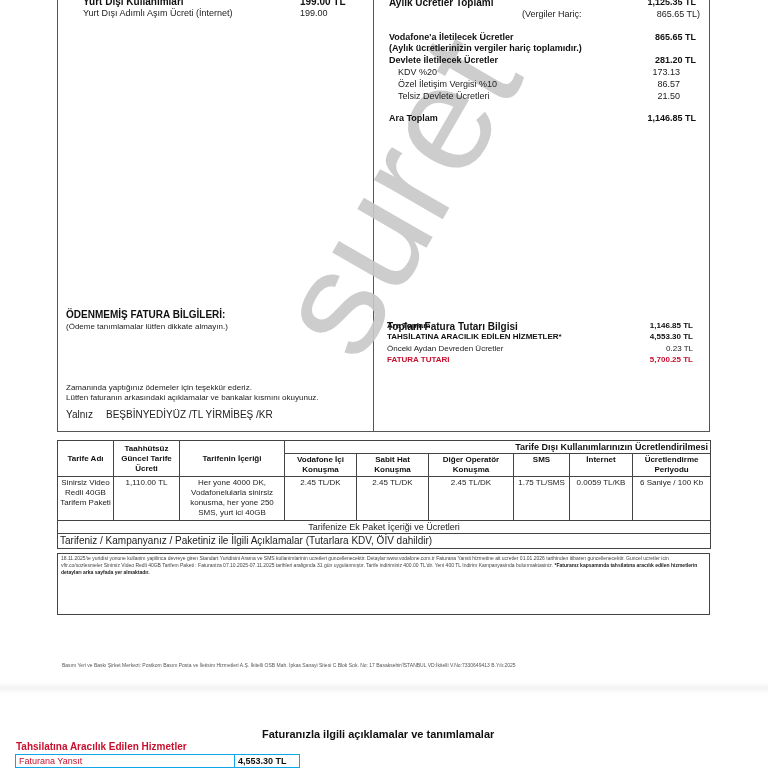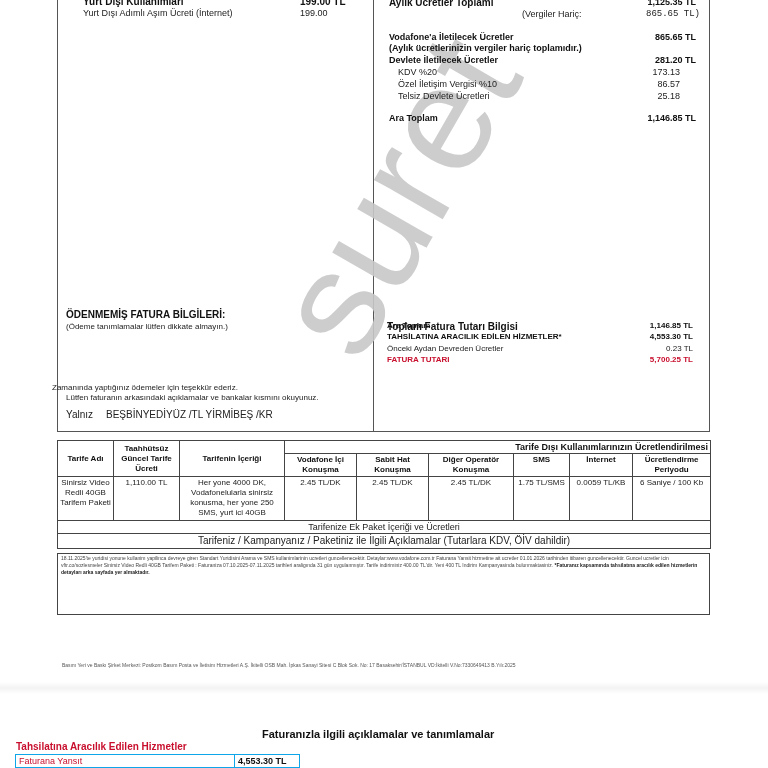--- a/index.html
+++ b/index.html
@@ -29,42 +29,42 @@
 
 <div class="watermark">suret</div>
 
 <div class="t b" style="left:83px; top:-4px; font-size:10px;">Yurt Dışı Kullanımları</div>
 <div class="t b" style="left:300px; top:-4px; font-size:10px;">199.00 TL</div>
 <div class="t" style="left:83px; top:8px;">Yurt Dışı Adımlı Aşım Ücreti (İnternet)</div>
 <div class="t" style="left:300px; top:8px;">199.00</div>
 
 <div class="t b" style="left:66px; top:309px; font-size:10px;">ÖDENMEMİŞ FATURA BİLGİLERİ:</div>
 <div class="t" style="left:66px; top:321px; font-size:8px;">(Ödeme tanımlamalar lütfen dikkate almayın.)</div>
-<div class="t" style="left:52px; top:383px; font-size:8px; line-height:10px;">Zamanında yaptığınız ödemeler için teşekkür ederiz.</div>
+<div class="t" style="left:66px; top:383px; font-size:8px; line-height:10px;">Zamanında yaptığınız ödemeler için teşekkür ederiz.</div>
 <div class="t" style="left:66px; top:393px; font-size:8px; line-height:10px;">Lütfen faturanın arkasındaki açıklamalar ve bankalar kısmını okuyunuz.</div>
 <div class="t" style="left:66px; top:409px; font-size:10px;">Yalnız</div>
 <div class="t" style="left:106px; top:409px; font-size:10px;">BEŞBİNYEDİYÜZ /TL YİRMİBEŞ /KR</div>
 
 <div class="t b" style="left:389px; top:-3px; font-size:10px;">Aylık Ücretler Toplamı</div>
 <div class="t b r" style="left:590px; top:-3px; width:106px;">1,125.35 TL</div>
 <div class="t" style="left:522px; top:9px;">(Vergiler Hariç:</div>
-<div class="t r" style="left:590px; top:9px; width:110px;font-family:Liberation Mono, monospace;">865.65  TL)</div>
+<div class="t r" style="left:590px; top:9px; width:110px;">865.65  TL)</div>
 
 <div class="t b" style="left:389px; top:32px;">Vodafone'a İletilecek Ücretler</div>
 <div class="t b r" style="left:590px; top:32px; width:106px;">865.65 TL</div>
 <div class="t b" style="left:389px; top:43px;">(Aylık ücretlerinizin vergiler hariç toplamıdır.)</div>
 <div class="t b" style="left:389px; top:55px;">Devlete İletilecek Ücretler</div>
 <div class="t b r" style="left:590px; top:55px; width:106px;">281.20 TL</div>
 
 <div class="t" style="left:398px; top:67px;">KDV %20</div>
 <div class="t r" style="left:590px; top:67px; width:90px;">173.13</div>
 <div class="t" style="left:398px; top:79px;">Özel İletişim Vergisi %10</div>
 <div class="t r" style="left:590px; top:79px; width:90px;">86.57</div>
 <div class="t" style="left:398px; top:91px;">Telsiz Devlete Ücretleri</div>
-<div class="t r" style="left:590px; top:91px; width:90px;">25.18</div>
+<div class="t r" style="left:590px; top:91px; width:90px;">21.50</div>
 
 <div class="t b" style="left:389px; top:113px;">Ara Toplam</div>
 <div class="t b r" style="left:590px; top:113px; width:106px;">1,146.85 TL</div>
 
 <div class="t b" style="left:387px; top:309px; font-size:10px;margin-top:12px;">Toplam Fatura Tutarı Bilgisi</div>
 <div class="t b" style="left:387px; top:321px; font-size:8px; line-height:10px;">Ara Toplam</div>
 <div class="t b r" style="left:590px; top:321px; width:103px; font-size:8px; line-height:10px;">1,146.85 TL</div>
 <div class="t b" style="left:387px; top:332px; font-size:8px; line-height:10px;">TAHSİLATINA ARACILIK EDİLEN HİZMETLER*</div>
 <div class="t b r" style="left:590px; top:332px; width:103px; font-size:8px; line-height:10px;">4,553.30 TL</div>
 <div class="t" style="left:387px; top:344px; font-size:8px; line-height:10px;">Önceki Aydan Devreden Ücretler</div>
@@ -107,21 +107,21 @@
     <td>2.45 TL/DK</td>
     <td>2.45 TL/DK</td>
     <td style="white-space:nowrap; padding:1px 0;">1.75 TL/SMS</td>
     <td style="white-space:nowrap; padding:1px 0;">0.0059 TL/KB</td>
     <td style="white-space:nowrap; padding:1px 0;">6 Saniye / 100 Kb</td>
   </tr>
   <tr>
     <td colspan="9" class="sec-title" style="text-align:center;">Tarifenize Ek Paket İçeriği ve Ücretleri</td>
   </tr>
   <tr>
-    <td colspan="9" class="sec-title" style="text-align:center; font-size:10px; line-height:12px;margin-top:43px;">Tarifeniz / Kampanyanız / Paketiniz ile İlgili Açıklamalar (Tutarlara KDV, ÖİV dahildir)</td>
+    <td colspan="9" class="sec-title" style="text-align:left; font-size:10px; line-height:12px;margin-top:43px;">Tarifeniz / Kampanyanız / Paketiniz ile İlgili Açıklamalar (Tutarlara KDV, ÖİV dahildir)</td>
   </tr>
 </tbody>
   </table>
 
 <div class="notes-box">
   <span>18.11.2025'te yurtdisi yonune kullanim yapilinca devreye giren Standart Yurtdisini Arama ve SMS kullanimlarinin ucretleri guncellenecektir. Detaylar:www.vodafone.com.tr Faturana Yansit hizmetine ait ucretler 01.01.2026 tarihinden itibaren guncellenecektir. Guncel ucretler icin vftr.co/sozlesmeler Sinirsiz Video Redli 40GB Tarifem Paketi : Faturaniza 07.10.2025-07.11.2025 tarihleri araligında 31 gün uygulanmıştır. Tarife indiriminiz 400.00 TL'dir. Yeni 400 TL Indirim Kampanyasinda bulunmaktasiniz.</span>
   <span style="font-weight:bold; color:#222;">*Faturanız kapsamında tahsilatına aracılık edilen hizmetlerin detayları arka sayfada yer almaktadır.</span>
 </div>
 
 <div class="footer">Basım Yeri ve Baskı Şirket Merkezi: Postkom Basım Posta ve İletisim Hizmetleri A.Ş. İkitelli OSB Mah. İpkas Sanayi Sitesi C Blok Sok. No: 17 Basaksehir/İSTANBUL VD:İkitelli V.No:7330649413 B.Yılı:2025</div>

